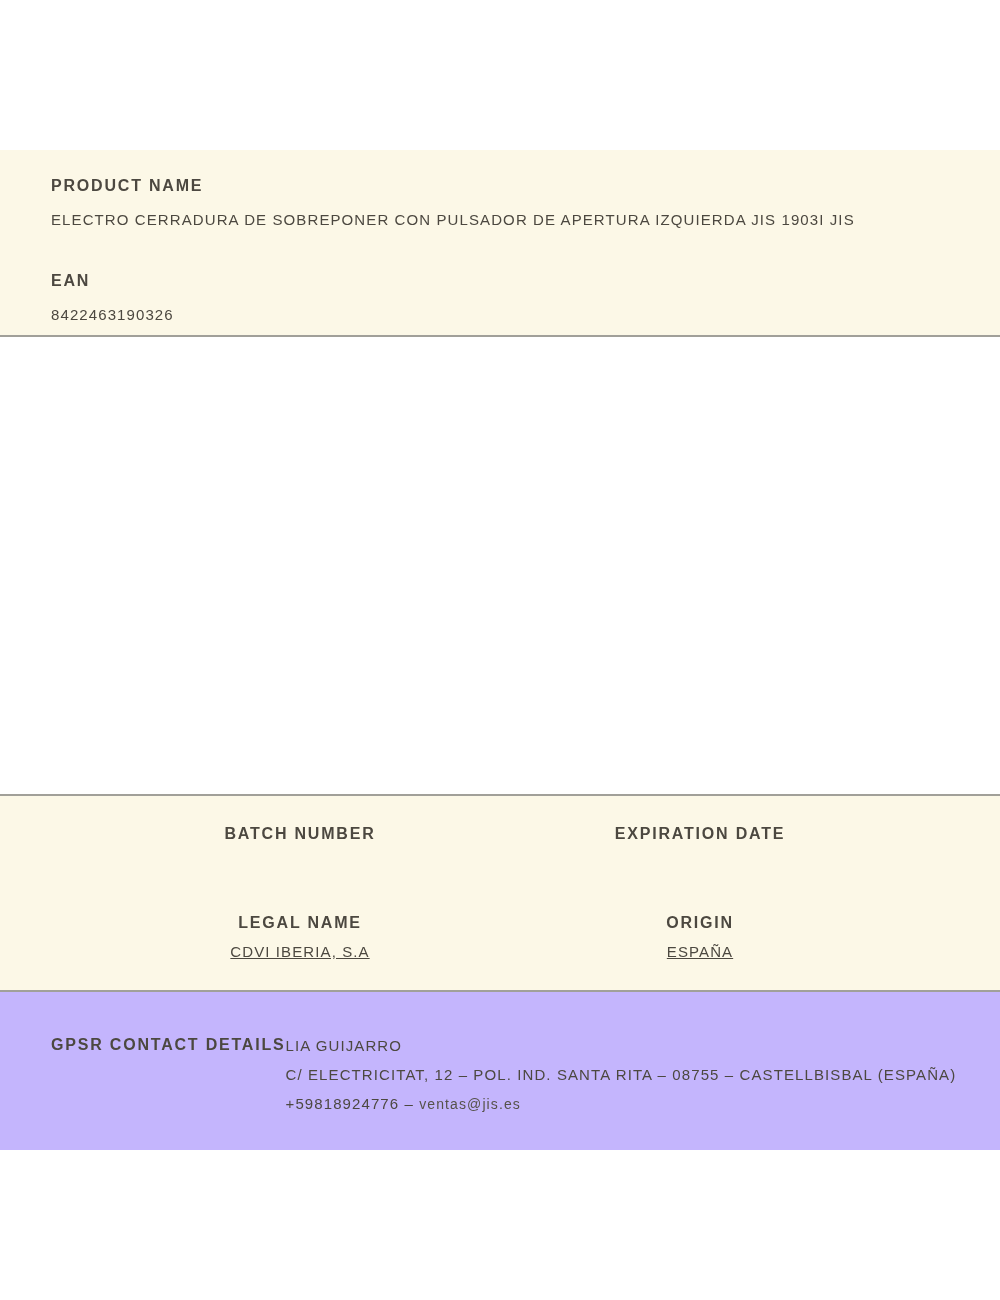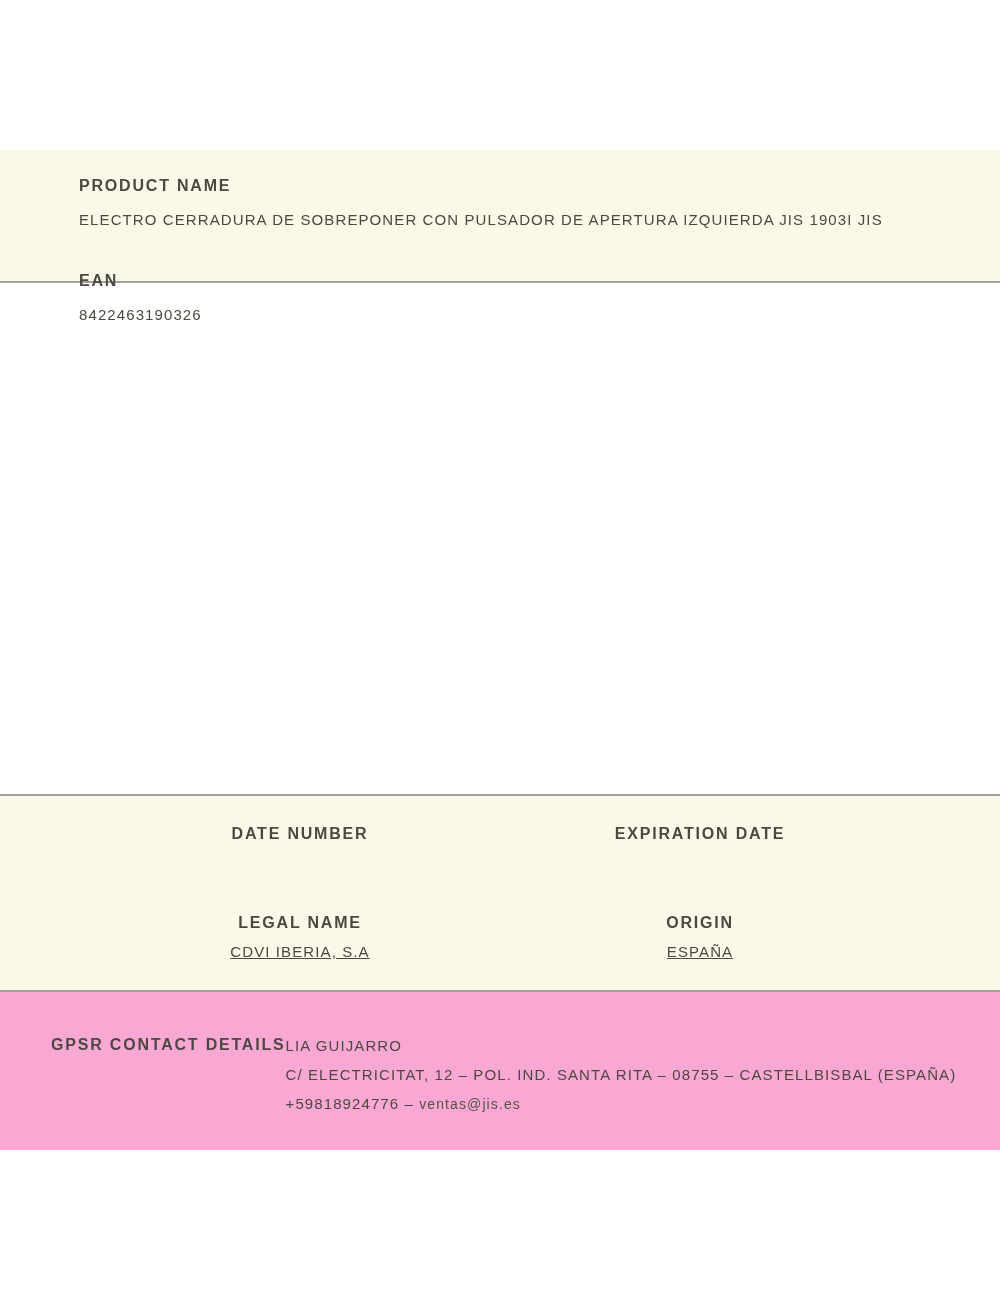--- a/index.html
+++ b/index.html
@@ -17,24 +17,24 @@
   }
   .sec {
     position: absolute;
     left: 0;
     width: 1000px;
     box-sizing: border-box;
   }
   
   .sec-product {
     top: 150px;
-    height: 133px;
+    height: 187px;
     background: #fcf8e7;
     border-bottom: 2px solid #a1a099;
-    padding: 27px 79px 0;
+    padding: 27px 51px 0;
   }
   .field-label {
     font-size: 16px;
     font-weight: bold;
     letter-spacing: 1.8px;
     line-height: 18px;
   }
   .field-value {
     font-size: 15px;
     letter-spacing: 1.1px;
@@ -69,21 +69,21 @@
     margin-top: 11px;
     text-decoration: underline;
   }
   .value-empty {
     min-height: 18px;
   }
   
   .sec-contact {
     top: 992px;
     height: 158px;
-    background: #f9a8d4;
+    background: #c4b5fd;
     padding: 43px 51px 0;
   }
   .contact-row {
     display: flex;
     align-items: flex-start;
   }
   .contact-heading {
     font-size: 16px;
     font-weight: bold;
     letter-spacing: 1.8px;
@@ -120,21 +120,21 @@
     </div>
     <div class="field-group">
       <div class="field-label">EAN</div>
       <div class="field-value">8422463190326</div>
     </div>
   </section>
 
   <section class="sec sec-details">
     <div class="cols cols-row1">
       <div class="col">
-        <div class="field-label">DATE NUMBER</div>
+        <div class="field-label">BATCH NUMBER</div>
         <div class="field-value value-empty"></div>
       </div>
       <div class="col">
         <div class="field-label">EXPIRATION DATE</div>
         <div class="field-value value-empty"></div>
       </div>
     </div>
     <div class="cols cols-row2">
       <div class="col">
         <div class="field-label">LEGAL NAME</div>

